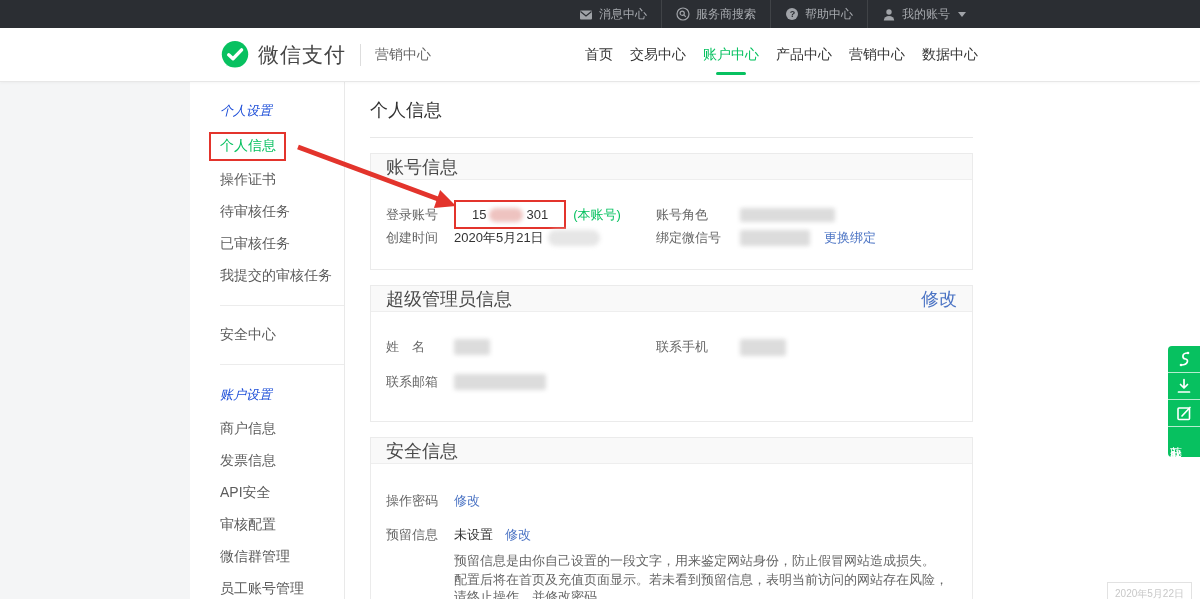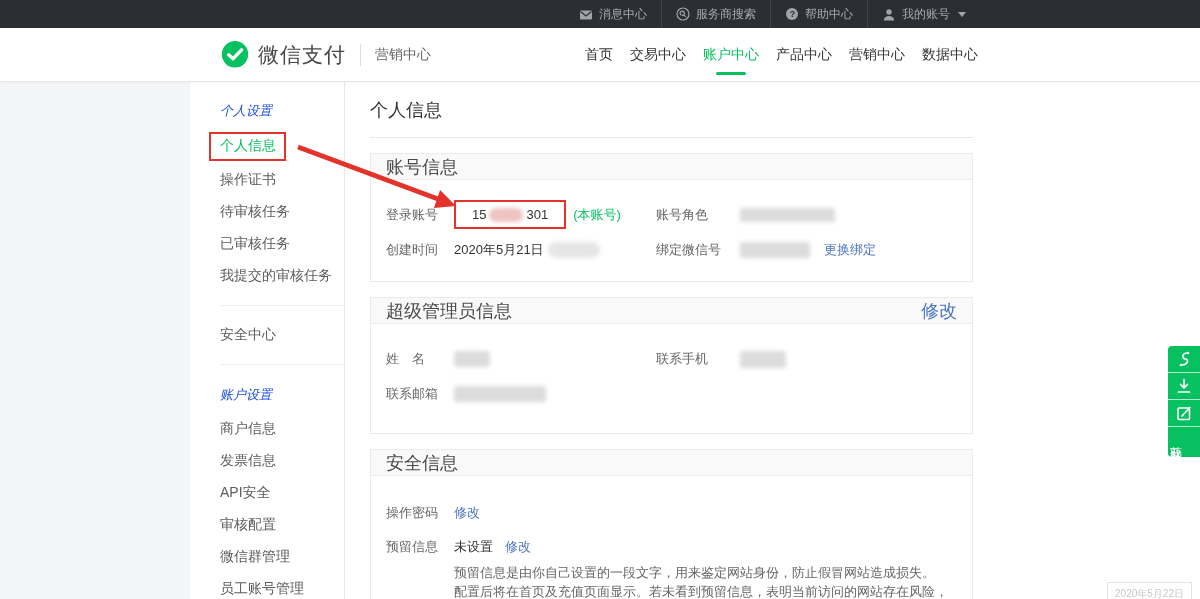--- a/index.html
+++ b/index.html
@@ -34,21 +34,21 @@
   .side-item { padding:7px 0 7px 30px; font-size:14px; color:#5c5c5c; cursor:pointer; }
   .side-item.boxed { padding-top:3px; padding-bottom:3px; }
   .annot-box { display:inline-block; border:2px solid #e3342c; padding:3px 8px 4px 9px; margin-left:-11px; color:#07c160; }
   .side-divider { border-top:1px solid #ececec; margin:13px 0 13px 30px; }
   
   .main { position:absolute; left:180px; top:16px; width:603px; }
   .page-title { font-size:18px; color:#333; padding-bottom:15px; border-bottom:1px solid #e8e8e8; font-weight:normal; }
   .section { border:1px solid #ebebeb; margin-top:15px; background:#fff; }
   .section-header { height:26px; background:#f9f9f9; border-bottom:1px solid #eeeeee; padding:0 15px; font-size:18px; color:#4a4a4a; display:flex; align-items:center; justify-content:space-between; }
   .section-body { padding:20px 15px 22px 15px; font-size:13px; }
-  .row { display:flex; margin-top:12px; }
+  .row { display:flex; }
   .row:first-child { margin-top:0; }
   .col1 { width:270px; display:flex; align-items:center; flex-shrink:0; }
   .col2 { flex:1; display:flex; align-items:center; }
   .lbl { width:52px; margin-right:16px; color:#666; flex-shrink:0; }
   .lbl2 { width:72px; margin-right:12px; color:#666; flex-shrink:0; }
   .val { color:#333; display:flex; align-items:center; }
   .link { color:#4c74c4; cursor:pointer; text-decoration:none; }
   .green-tag { color:#07c160; margin-left:7px; }
   .acct-box { display:inline-flex; align-items:center; border:2px solid #e3342c; padding:5px 16px; }
   .blur { background:#dcdcdc; filter:blur(2px); border-radius:2px; display:inline-block; }

